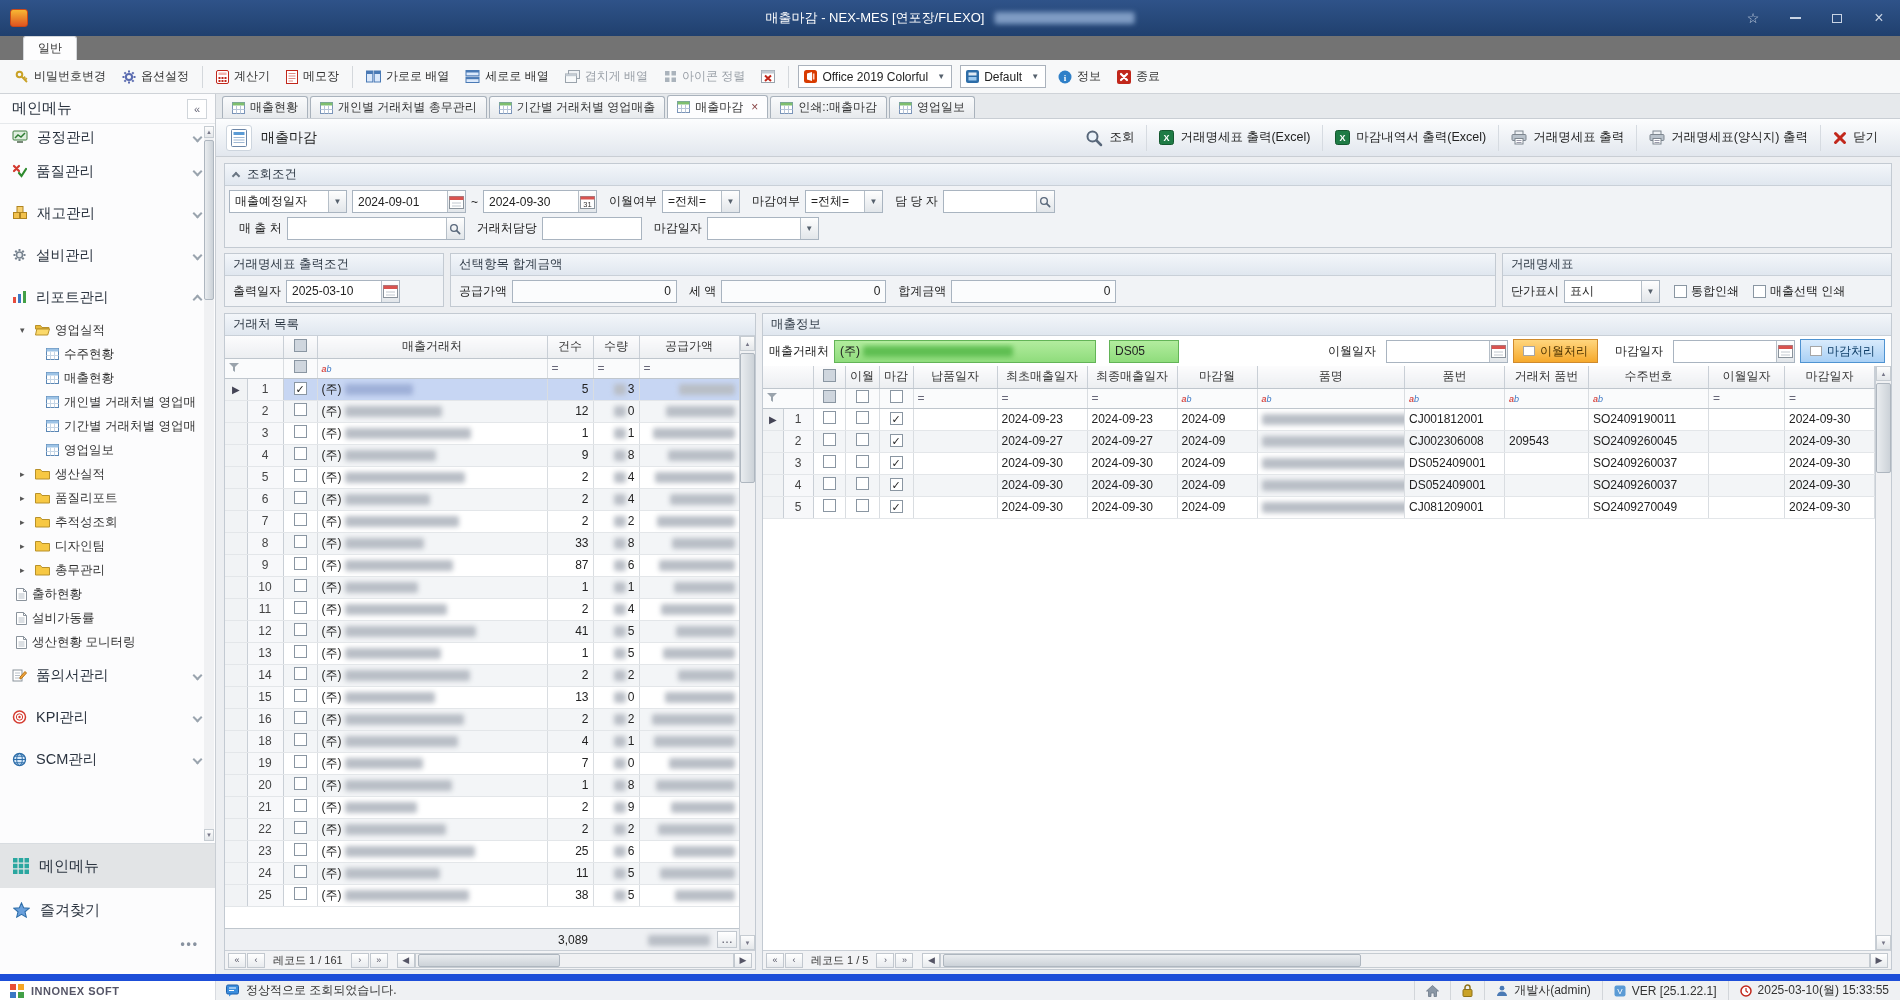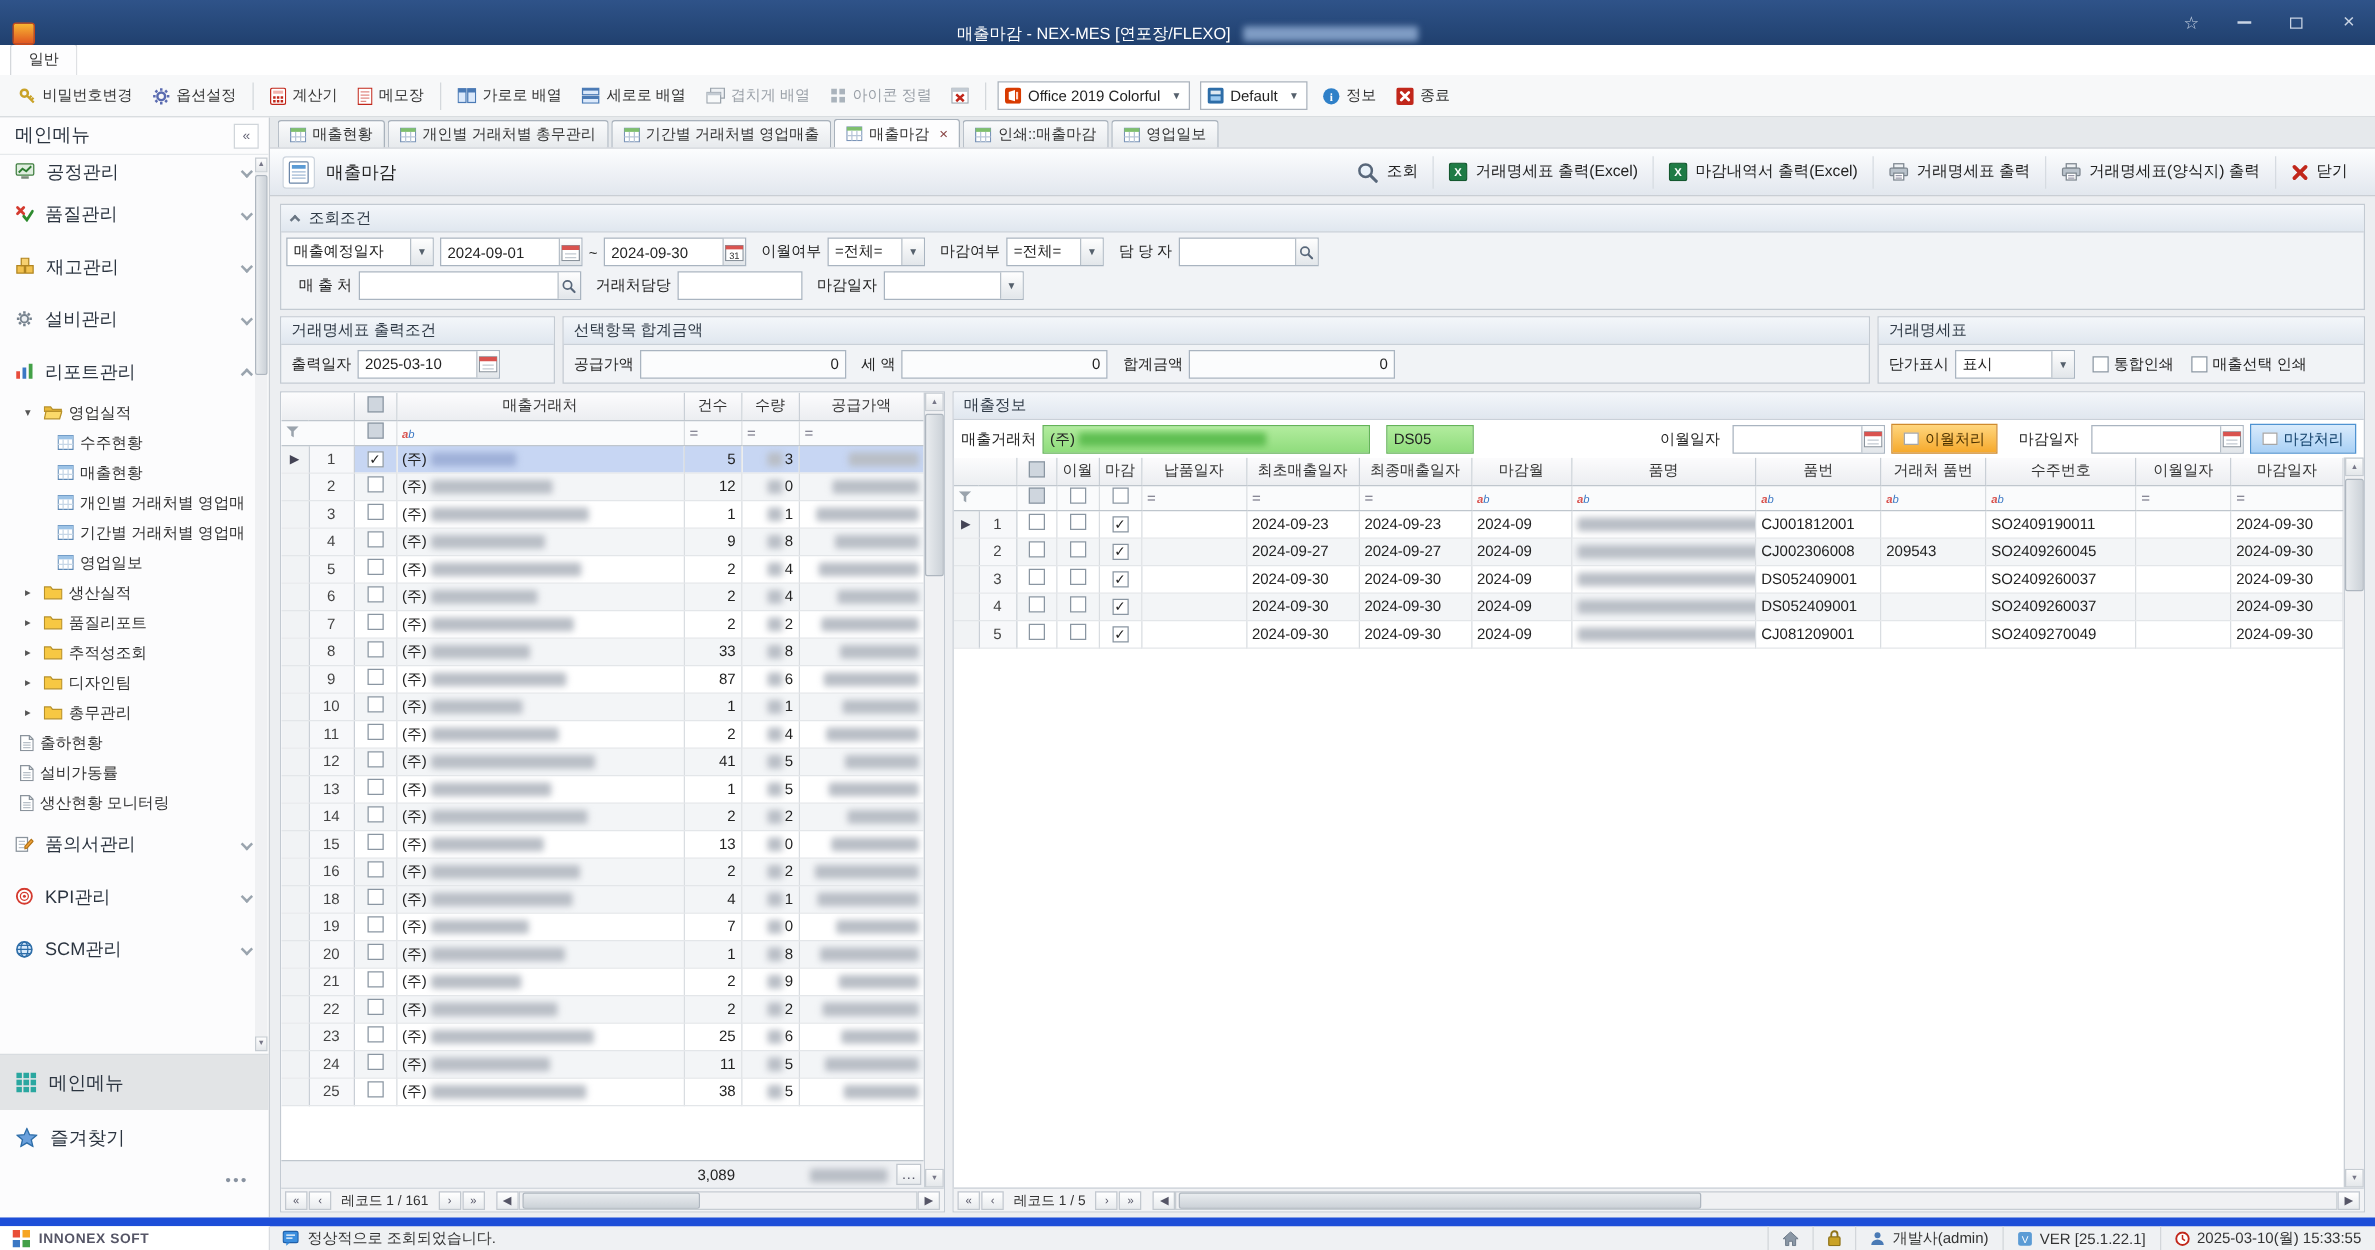--- a/index.html
+++ b/index.html
@@ -1,31 +1,31 @@
 <!DOCTYPE html>
 <html><head>
 <meta charset="utf-8">
 <style>
   * { box-sizing: border-box; margin:0; padding:0; }
   html,body { width:1900px; height:1000px; overflow:hidden; }
   body { font-family:"Liberation Sans", sans-serif; font-size:12px; color:#222; background:#e8eaed; user-select:none; }
   .app { width:1900px; height:1000px; display:flex; flex-direction:column; }
 
   
-  .titlebar { height:36px; background:linear-gradient(#2f5389,#20406e); color:#fff; display:flex; align-items:flex-end; position:relative; flex:none;gap:41px; }
+  .titlebar { height:36px; background:linear-gradient(#2f5389,#20406e); color:#fff; display:flex; align-items:center; position:relative; flex:none;gap:41px; }
   .tb-appicon { width:18px; height:18px; margin-left:10px; background:linear-gradient(#f7b733,#e05420); border-radius:3px; border:1px solid #c84818; }
   .tb-title { position:absolute; left:50%; transform:translateX(-50%); display:flex; align-items:center; gap:10px; font-size:13px; white-space:nowrap; }
   .tb-controls { margin-left:auto; display:flex; height:100%; }
   .tb-btn { width:42px; height:100%; display:flex; align-items:center; justify-content:center; color:#c9d4e4; font-size:14px; }
   .tb-btn .sq { width:10px; height:9px; border:1.5px solid #c9d4e4; display:inline-block; }
   .tb-btn .mn { width:11px; border-bottom:2px solid #c9d4e4; display:inline-block; }
   .tb-btn.close { font-size:16px; }
 
   
-  .ribbon-tabs { height:24px; background:#ffffff; display:flex; align-items:flex-end; padding-left:8px; }
+  .ribbon-tabs { height:24px; background:#737373; display:flex; align-items:center; padding-left:23px; }
   .ribbon-tab { padding:3px 14px 4px; background:#fdfdfe; border:1px solid #d4d7db; border-bottom:none; border-radius:3px 3px 0 0; color:#333; }
   .ribbon-body { height:34px; background:#f7f8f9; border-bottom:1px solid #cfd3d8; display:flex; align-items:center; padding:0 8px; gap:2px; flex:none; }
   .rb-btn { display:flex; align-items:center; gap:5px; padding:4px 7px; border-radius:3px; color:#333; white-space:nowrap; }
   .rb-btn.disabled { color:#9aa0a8; }
   .rb-sep { width:1px; height:22px; background:#d4d8dc; margin:0 4px; }
   .rb-combo { display:flex; align-items:center; gap:5px; border:1px solid #aab2bc; background:#fff; height:23px; padding:0 2px 0 5px; margin:0 3px; white-space:nowrap; }
   .rb-combo .arr { color:#55606c; font-size:8px; padding:0 4px; }
   .ic { display:inline-flex; align-items:center; justify-content:center; flex:none; }
 
   
@@ -923,20 +923,23 @@
                 <span class="cb"></span>
                 <span>매출선택 인쇄</span>
               </span>
           </div>
         </div>
       </div>
 
       <div class="content">
 
         <div class="gpanel vendors-panel">
+          <div class="sec-h">
+              <span>거래처 목록</span>
+            </div>
           <div class="grid-zone">
             <div class="gz-main">
               <div class="gz-body">
                   <table class="grid" style="width:514px">
                     <colgroup>
                       <col style="width:22px">
                       <col style="width:36px">
                       <col style="width:34px">
                       <col style="width:230px">
                       <col style="width:46px">

